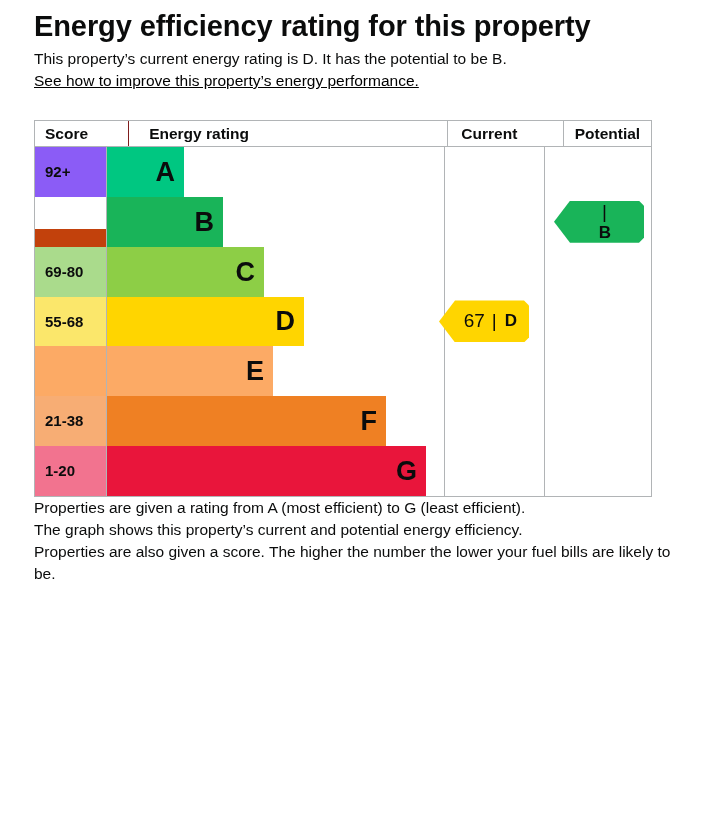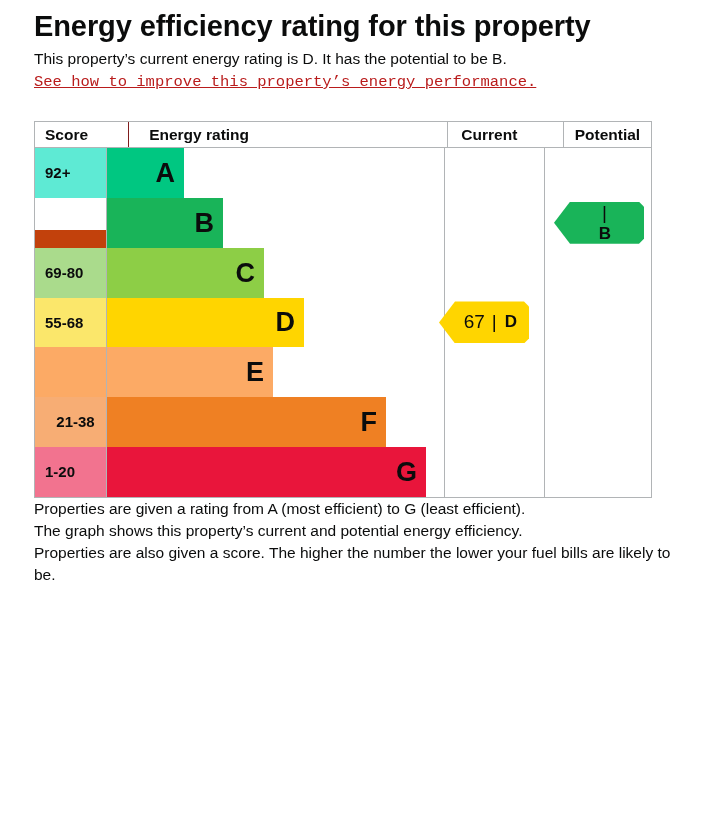--- a/index.html
+++ b/index.html
@@ -31,24 +31,23 @@
   }
   p.para {
     font-size: 15.5px;
     line-height: 22px;
     margin: 0;
     color: #0b0c0c;
   }
   .p-summary { margin-top: 32px; }
   .p-link { margin-top: 28px; }
   a.improve-link {
-    color: #b91c1c;
+    color: #000000;
     text-decoration: underline;
     font-size: 15.5px;
-    font-family: Liberation Mono, monospace;
   }
 
   
   .epc {
     margin-top: 28px;
     width: 616px;
     border: 1px solid #b1b4b6;
     border-collapse: collapse;
     position: relative;
     background: #fff;
@@ -198,21 +197,21 @@
       <div class="h h-current">Current</div>
       <div class="h h-potential">Potential</div>
     </div>
 
     <div class="epc-body">
       <div class="col-sep sep-rating"></div>
       <div class="col-sep sep-current"></div>
       <div class="col-sep sep-potential"></div>
 
       <div class="band-row">
-        <div class="band-score" style="background: #5eead4;">92+</div>
+        <div class="band-score" style="background: #8b5cf6;">92+</div>
         <div class="band-barwrap">
           <div class="band-bar" style="width: 78px; background: rgb(0, 199, 129);">
             <span class="band-letter">A</span>
           </div>
         </div>
       </div>
 
       <div class="band-row">
         <div class="band-score" style="background: #c2410c; margin-top: 32px;">81-91</div>
         <div class="band-barwrap">
@@ -242,21 +241,21 @@
 
       <div class="band-row">
         <div class="band-barwrap">
           <div class="band-bar" style="width: 238px; background: rgb(252, 170, 101);">
             <span class="band-letter">E</span>
           </div>
         </div>
       </div>
 
       <div class="band-row">
-        <div class="band-score" style="background: rgb(247, 173, 116); text-align: center;">21-38</div>
+        <div class="band-score" style="background: rgb(247, 173, 116);">21-38</div>
         <div class="band-barwrap">
           <div class="band-bar" style="width: 280px; background: rgb(239, 128, 35);">
             <span class="band-letter">F</span>
           </div>
         </div>
       </div>
 
       <div class="band-row">
         <div class="band-score" style="background: rgb(242, 115, 143);">1-20</div>
         <div class="band-barwrap">

